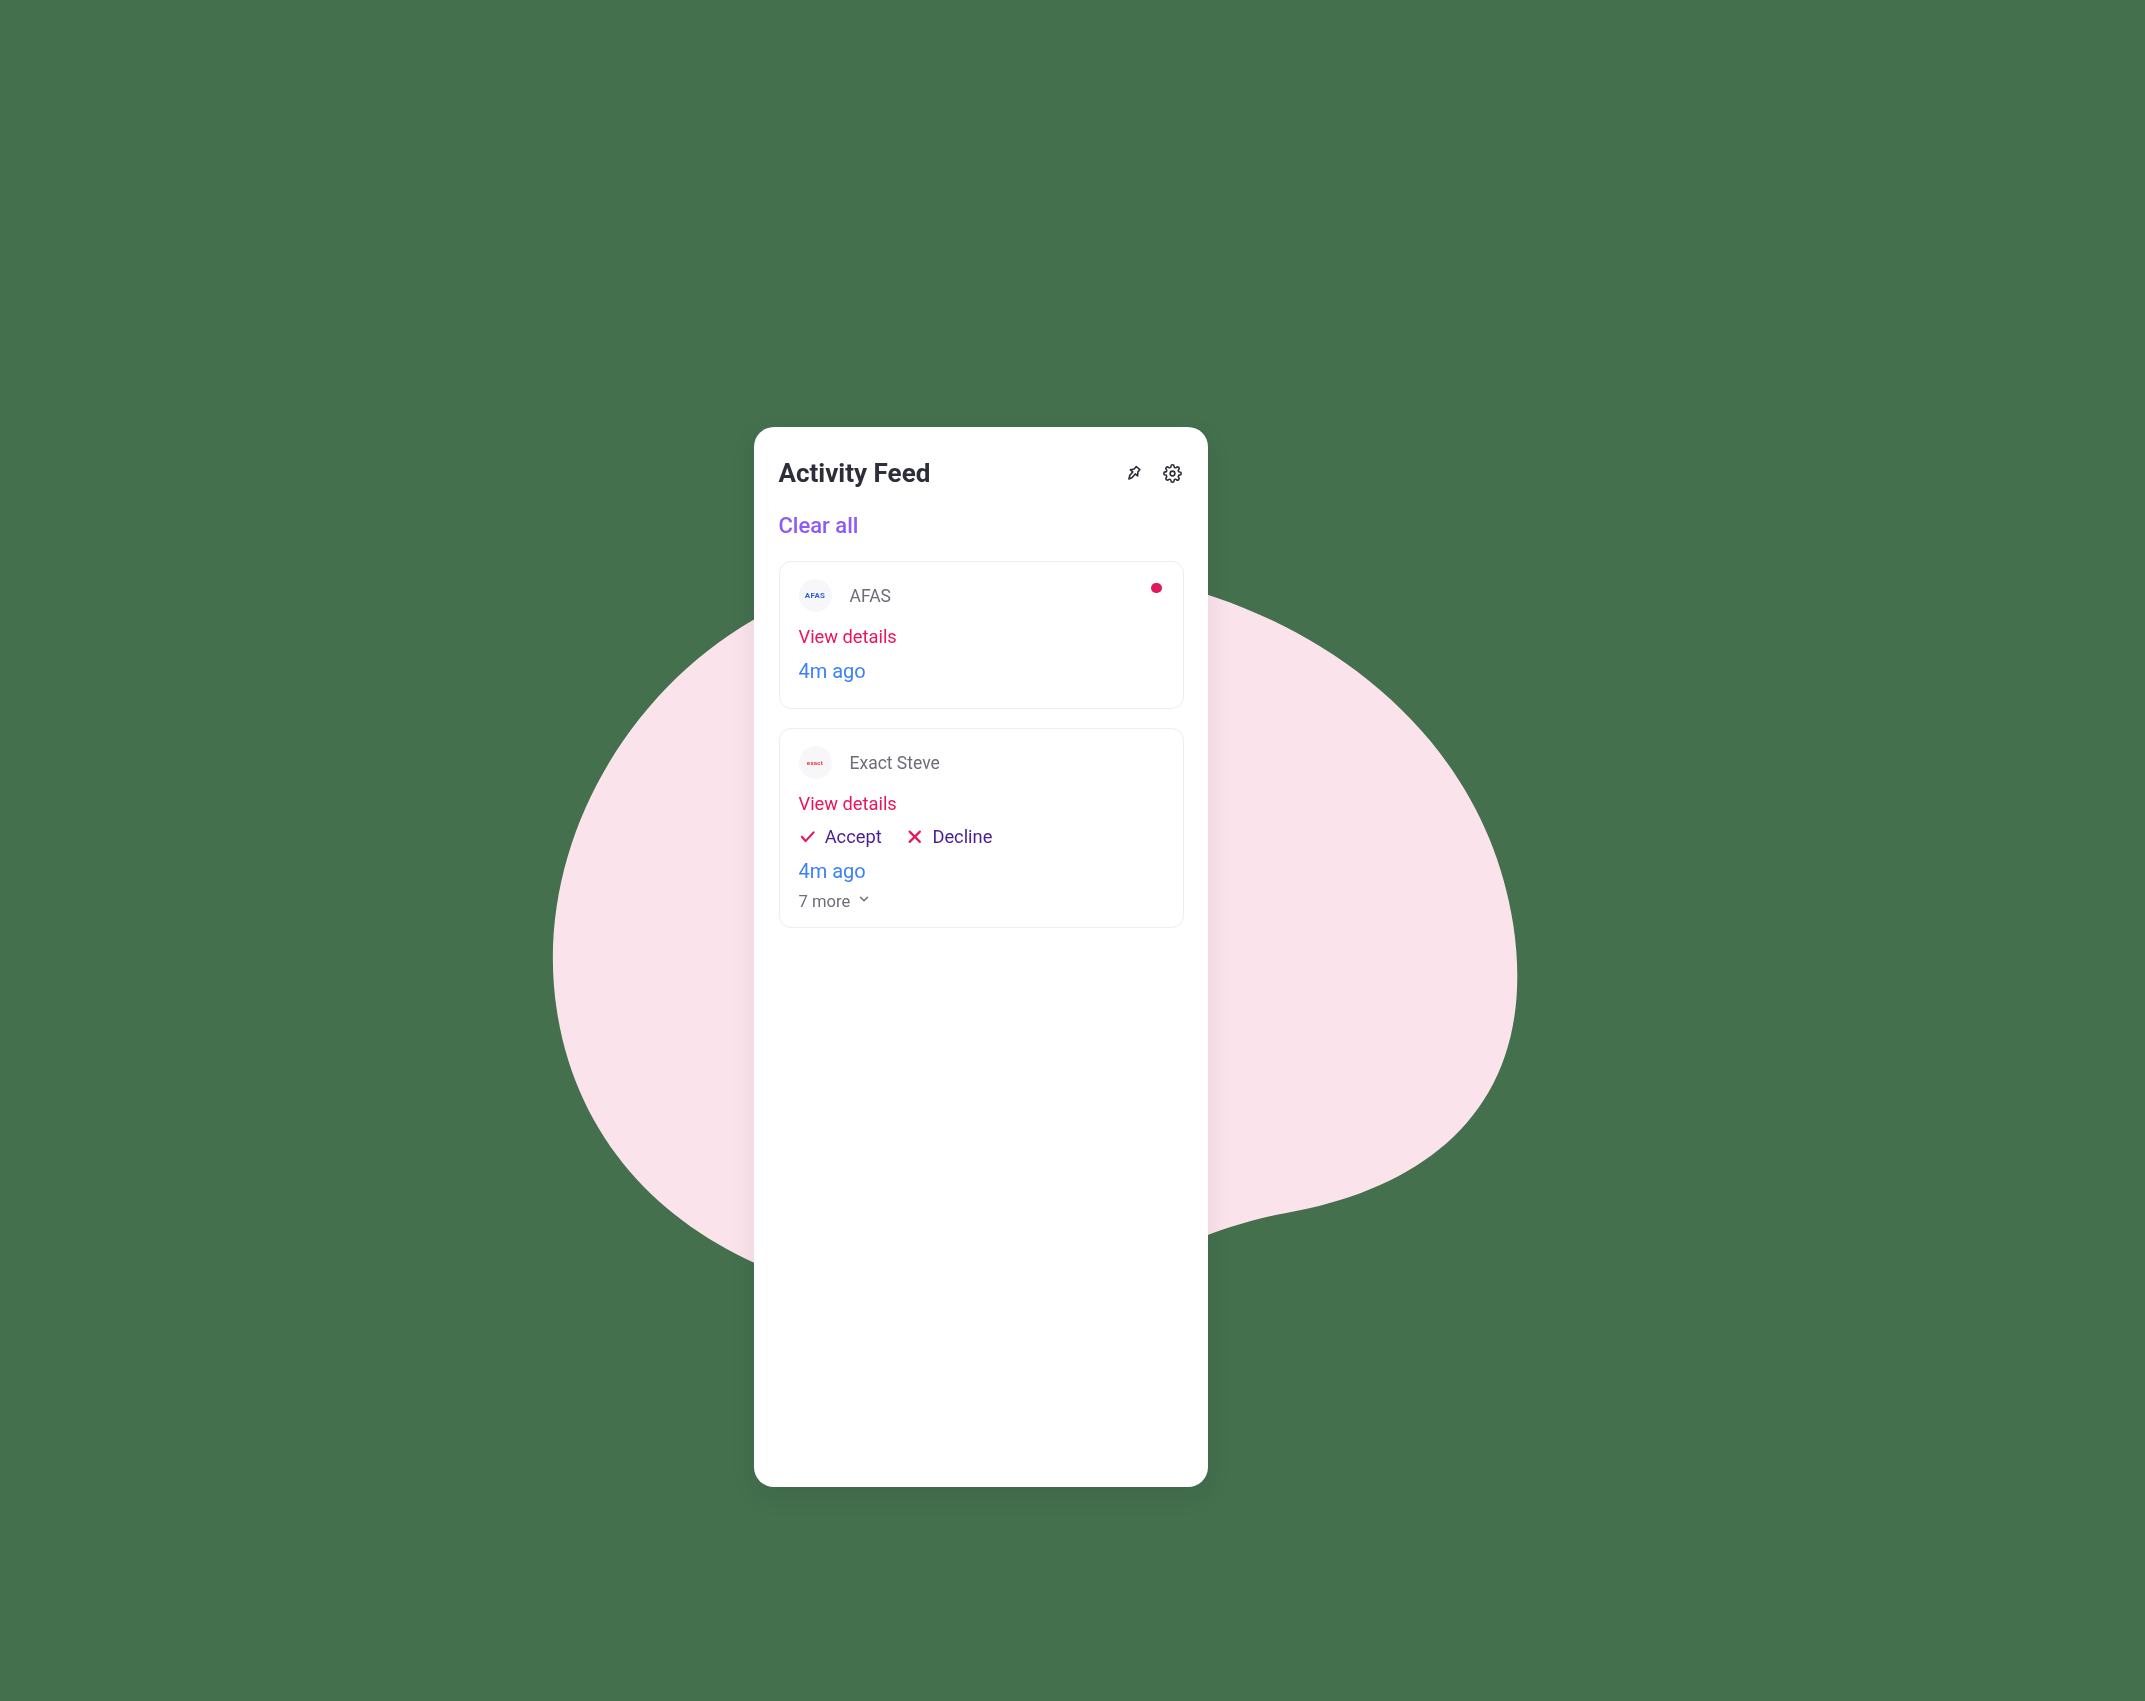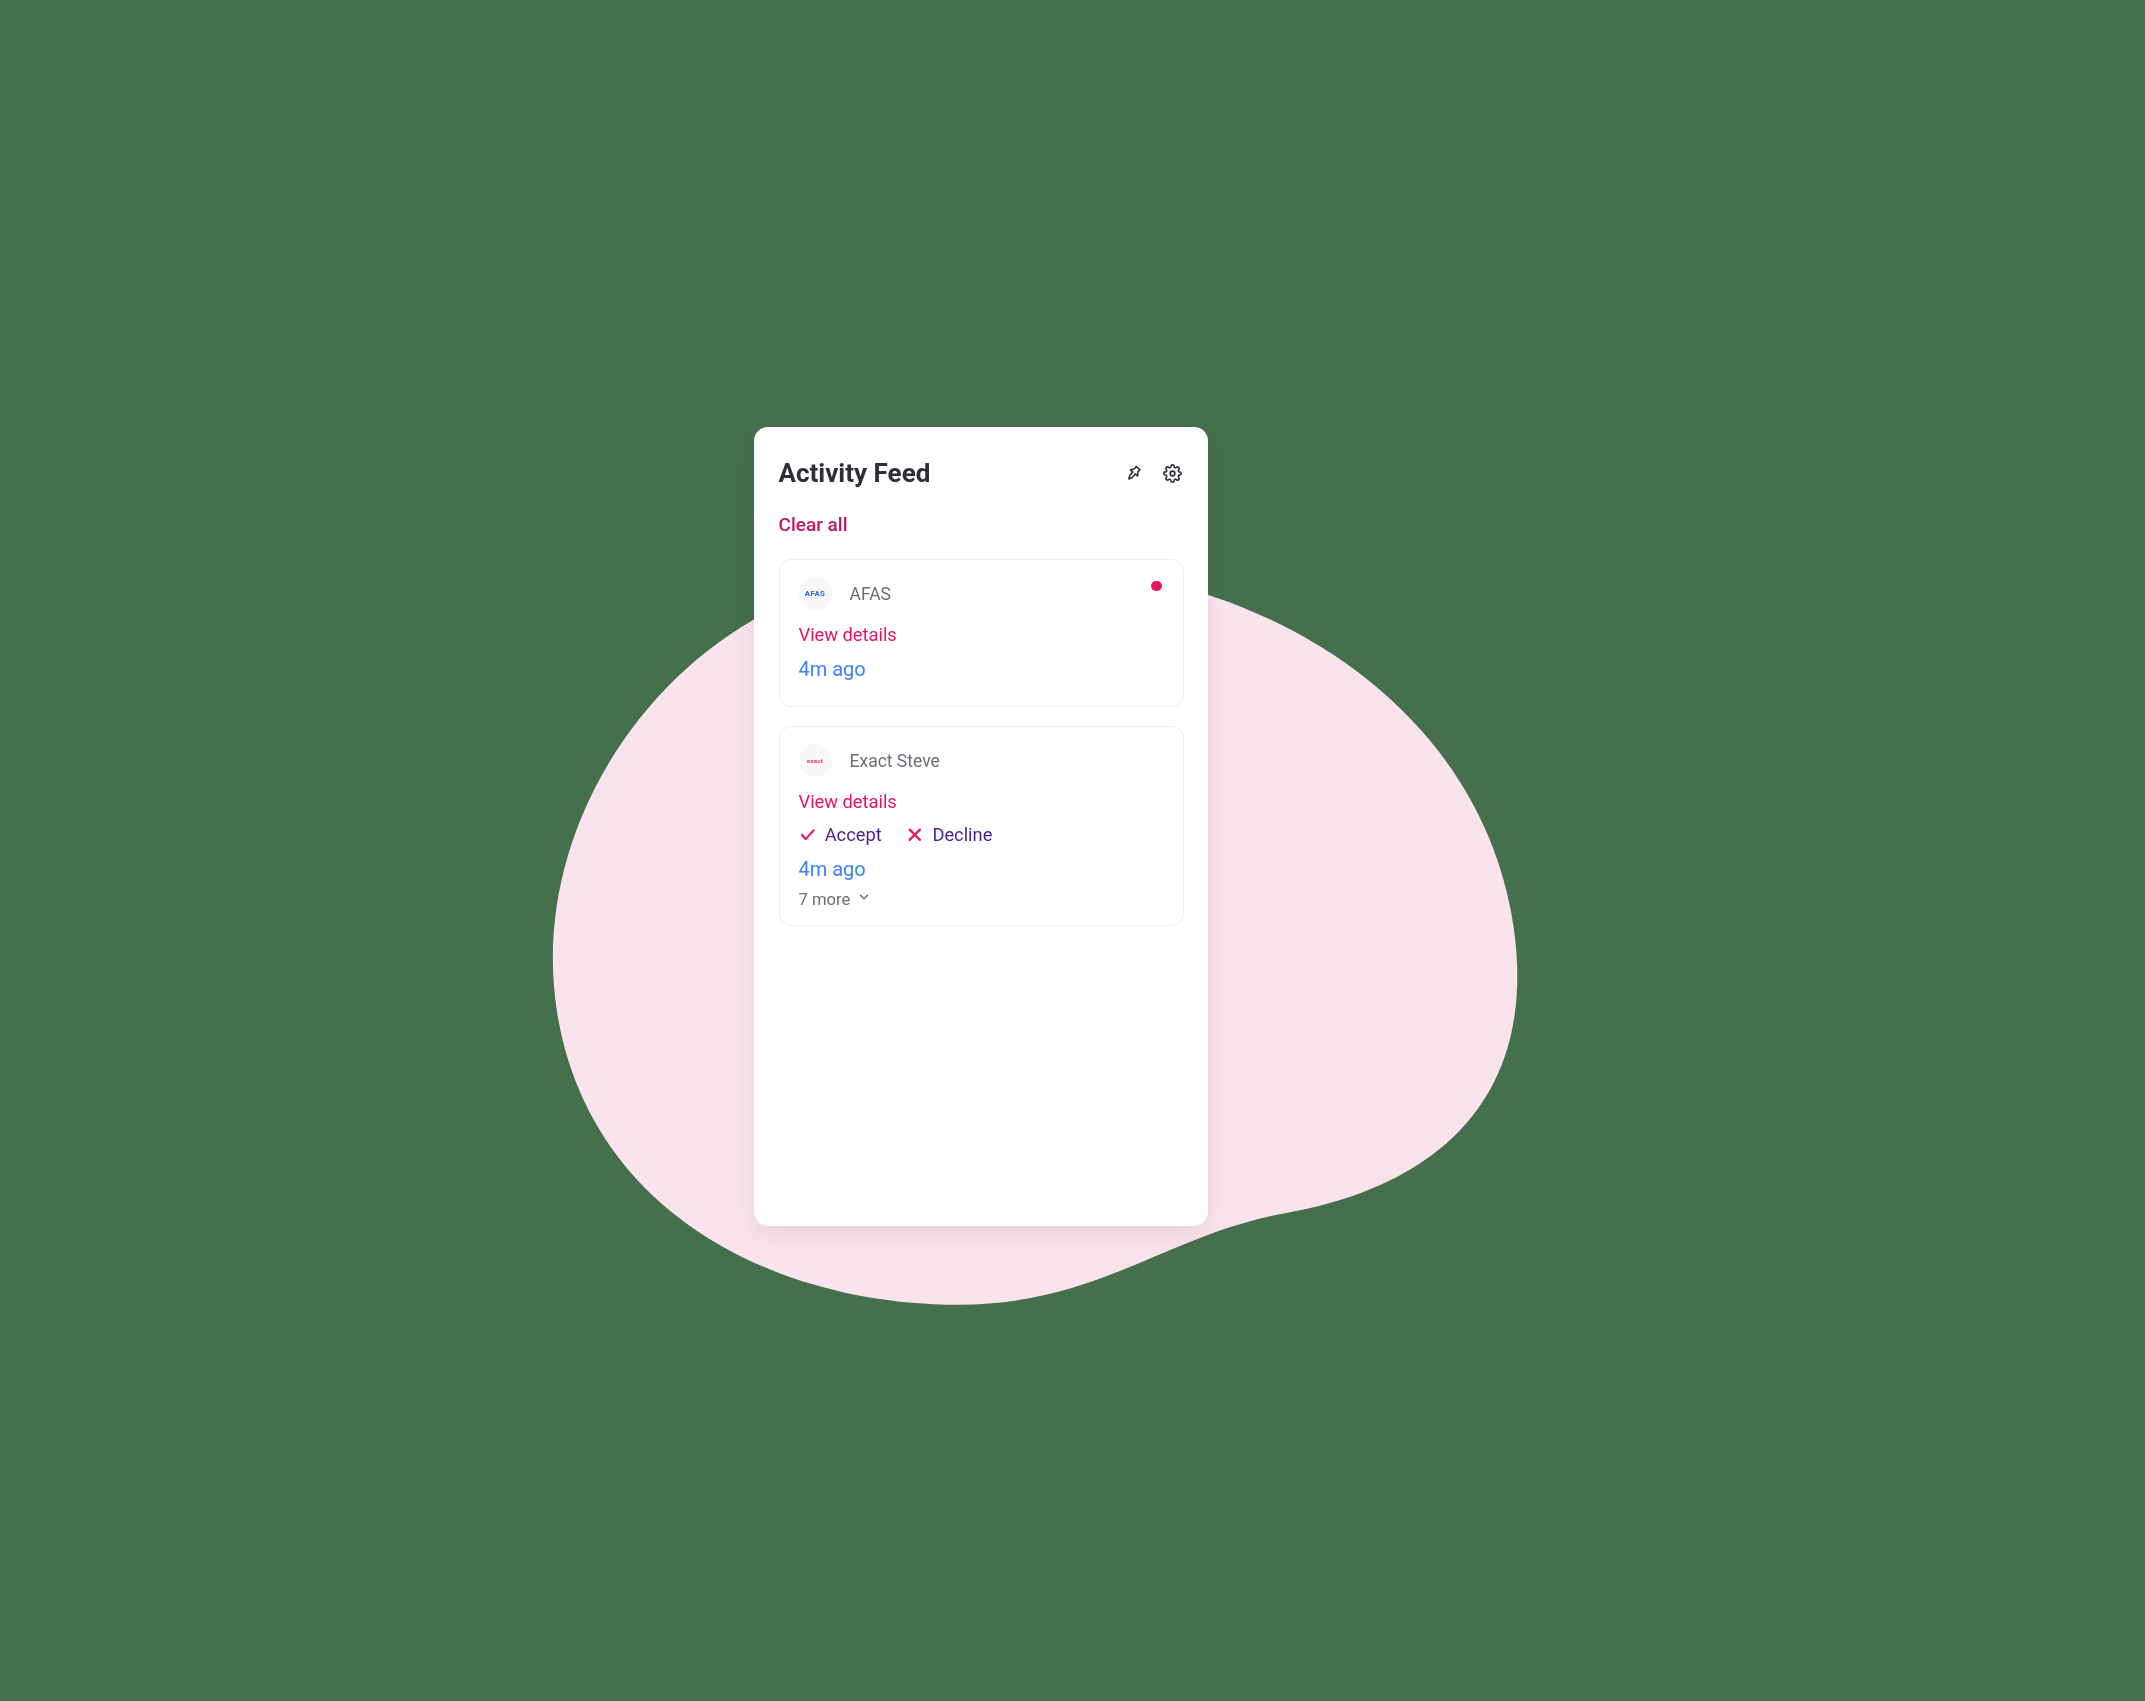--- a/index.html
+++ b/index.html
@@ -24,23 +24,23 @@
     left: 52px;
     width: 996px;
     height: 751px;
     z-index: 0;
   }
   .panel {
     position: absolute;
     top: 44px;
     left: 271px;
     width: 454px;
-    height: 799px;
+    height: 1060px;
     background: #ffffff;
-    border-radius: 14px;
+    border-radius: 20px;
     padding: 31px 24.5px 0 24.5px;
     z-index: 1;
     overflow: hidden;
     box-shadow: 0 8.7px 26px rgba(0,0,0,0.08);
   }
   .panel-header {
     display: flex;
     align-items: center;
     justify-content: space-between;
     margin-bottom: 24.5px;
@@ -59,23 +59,23 @@
     width: 23px;
     height: 23px;
     display: flex;
     align-items: center;
     justify-content: center;
     color: #2e2e3a;
     cursor: pointer;
   }
   .icon-btn svg { width: 19px; height: 19px; }
   .clear-all {
-    font-size: 19px;
+    font-size: 22px;
     font-weight: 500;
-    color: #be185d;
+    color: #8b5cf6;
     cursor: pointer;
     margin-bottom: 23px;
   }
   .card {
     border: 0.9px solid #ececf1;
     border-radius: 12.2px;
     padding: 17.5px 19px 15.7px 19px;
     margin-bottom: 19px;
     position: relative;
   }

